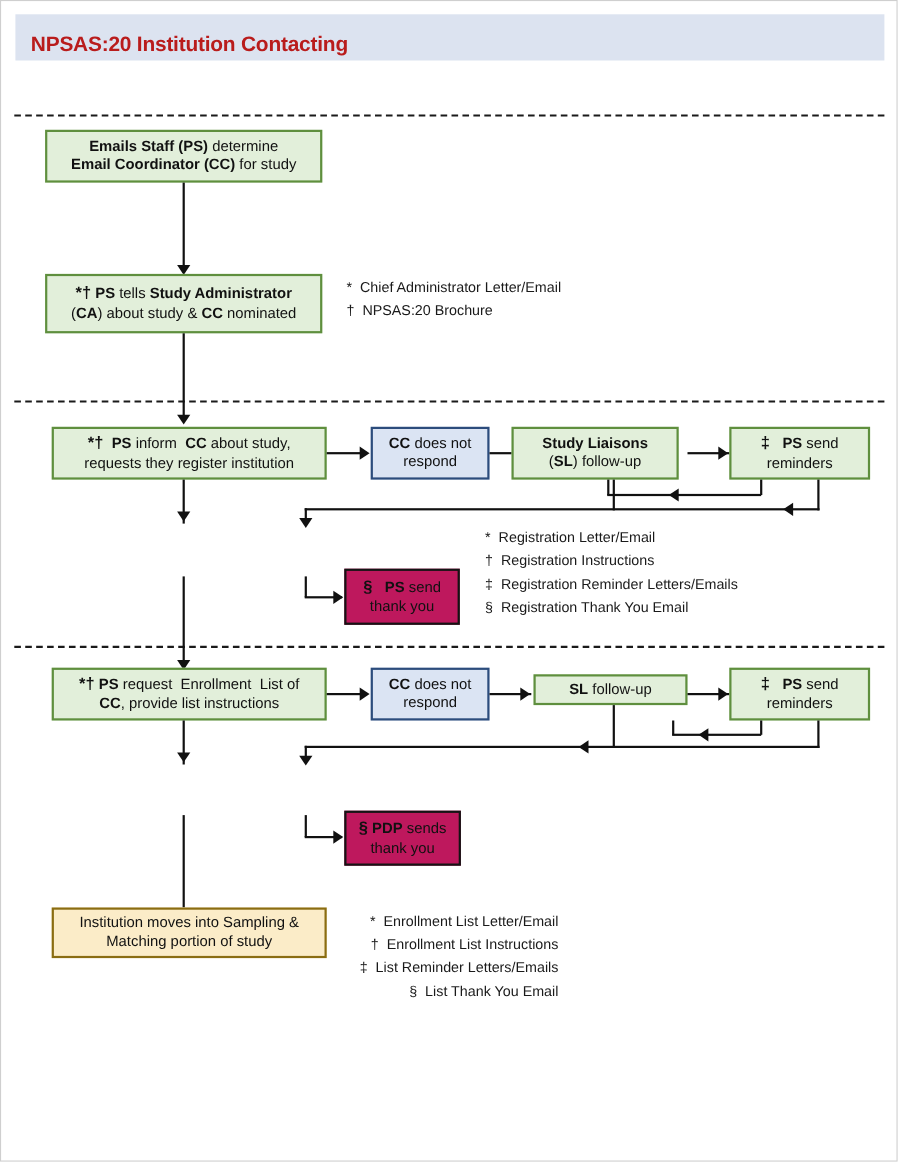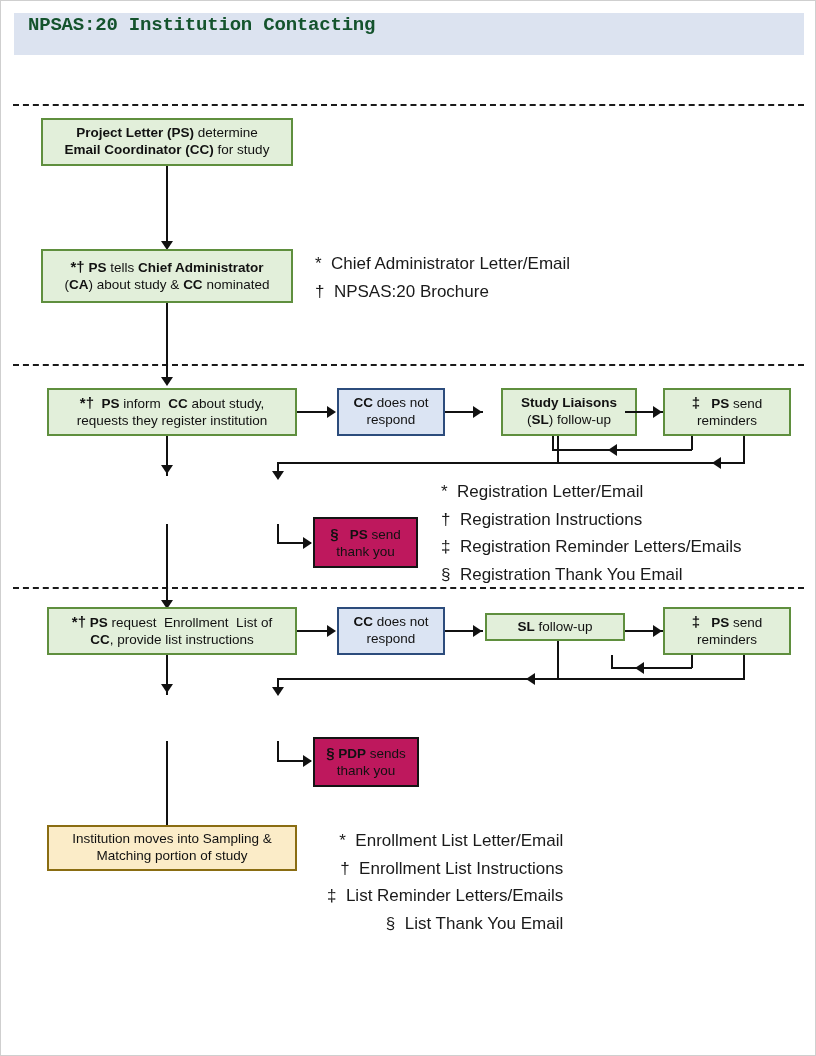--- a/index.html
+++ b/index.html
@@ -14,23 +14,23 @@
     box-sizing:border-box;
   }
   .page{position:absolute;left:0;top:0;width:814px;height:1054px;}
 
   
   .title-bar{
     position:absolute;left:13px;top:12px;width:790px;height:42px;
     background:#dce3f0;
   }
   .title-bar .title-text{
-    position:absolute;left:14px;top:1px;
+    position:absolute;left:14px;top:17px;
     font-size:19px;font-weight:bold;letter-spacing:-0.2px;
-    color:#14532d;white-space:nowrap;font-family:Liberation Mono, monospace;
+    color:#b91c1c;white-space:nowrap;
   }
 
   
   .divider{
     position:absolute;left:12px;width:791px;height:0;
     border-top:2px dashed #1a1a1a;
   }
 
   
   .node{
@@ -42,21 +42,21 @@
   .node .inner{padding:0 6px;width:100%;}
   .green{background:#e2efda;border:2px solid #5f8f3e;}
   .blue {background:#dbe4f3;border:2px solid #2c4c7c;}
   .gray {background:#be185d;border:2px solid #141414;}
   .yellow{background:#fbecc8;border:2px solid #8a6d12;}
 
   b{font-weight:bold;}
   .sym{font-weight:bold;font-size:15px;}
 
   
-  .notes{position:absolute;font-size:17px;line-height:1.62;color:#1a1a1a;white-space:pre;}
+  .notes{position:absolute;font-size:13px;line-height:1.62;color:#1a1a1a;white-space:pre;}
 
   
   .ln{position:absolute;background:#111111;}
   .vln{width:1.6px;}
   .hln{height:1.6px;}
 
   .arrow-d{position:absolute;width:0;height:0;
     border-left:6px solid transparent;border-right:6px solid transparent;
     border-top:9px solid #111111;}
   .arrow-r{position:absolute;width:0;height:0;
@@ -73,28 +73,28 @@
 
   <div class="title-bar">
     <div class="title-text">NPSAS:20 Institution Contacting</div>
   </div>
 
   <div class="divider" style="top:103px;"></div>
   <div class="divider" style="top:363px;"></div>
   <div class="divider" style="top:586px;"></div>
 
   <div class="node green" style="left:40px;top:117px;width:252px;height:48px;">
-    <div class="inner"><b>Project Letter (PS)</b> determine<br><b>Email Coordinator (CC)</b> for study</div>
+    <div class="inner"><b>Emails Staff (PS)</b> determine<br><b>Email Coordinator (CC)</b> for study</div>
   </div>
 
   <div class="ln vln" style="left:165px;top:165px;height:82px;"></div>
   <div class="arrow-d" style="left:160px;top:240px;"></div>
 
   <div class="node green" style="left:40px;top:248px;width:252px;height:54px;">
-    <div class="inner"><span class="sym">*†</span> <b>PS</b> tells <b>Chief Administrator</b><br>(<b>CA</b>) about  study &amp; <b>CC</b> nominated</div>
+    <div class="inner"><span class="sym">*†</span> <b>PS</b> tells <b>Study Administrator</b><br>(<b>CA</b>) about  study &amp; <b>CC</b> nominated</div>
   </div>
 
   <div class="notes" style="left:314px;top:249px;">*  Chief Administrator Letter/Email
 †  NPSAS:20 Brochure</div>
 
   <div class="ln vln" style="left:165px;top:302px;height:80px;"></div>
   <div class="arrow-d" style="left:160px;top:376px;"></div>
 
   <div class="node green" style="left:46px;top:387px;width:250px;height:48px;">
     <div class="inner"><span class="sym">*†</span>&nbsp; <b>PS</b> inform &nbsp;<b>CC</b> about study,<br>requests they register institution</div>
@@ -103,21 +103,21 @@
   <div class="ln hln" style="left:296px;top:410px;width:36px;"></div>
   <div class="arrow-r" style="left:326px;top:405px;"></div>
 
   <div class="node blue" style="left:336px;top:387px;width:108px;height:48px;">
     <div class="inner"><b>CC</b> does not<br>respond</div>
   </div>
 
   <div class="ln hln" style="left:444px;top:410px;width:38px;"></div>
   <div class="arrow-r" style="left:472px;top:405px;"></div>
 
-  <div class="node green" style="left:500px;top:387px;width:136px;height:48px;text-align:center;">
+  <div class="node green" style="left:464px;top:387px;width:152px;height:48px;text-align:center;">
     <div class="inner"><b>Study Liaisons</b><br>(<b>SL</b>) follow-up</div>
   </div>
 
   <div class="ln hln" style="left:624px;top:410px;width:40px;"></div>
   <div class="arrow-r" style="left:652px;top:405px;"></div>
 
   <div class="node green" style="left:662px;top:387px;width:128px;height:48px;">
     <div class="inner"><span class="sym">‡</span>&nbsp;&nbsp; <b>PS</b> send<br>reminders</div>
   </div>
 

